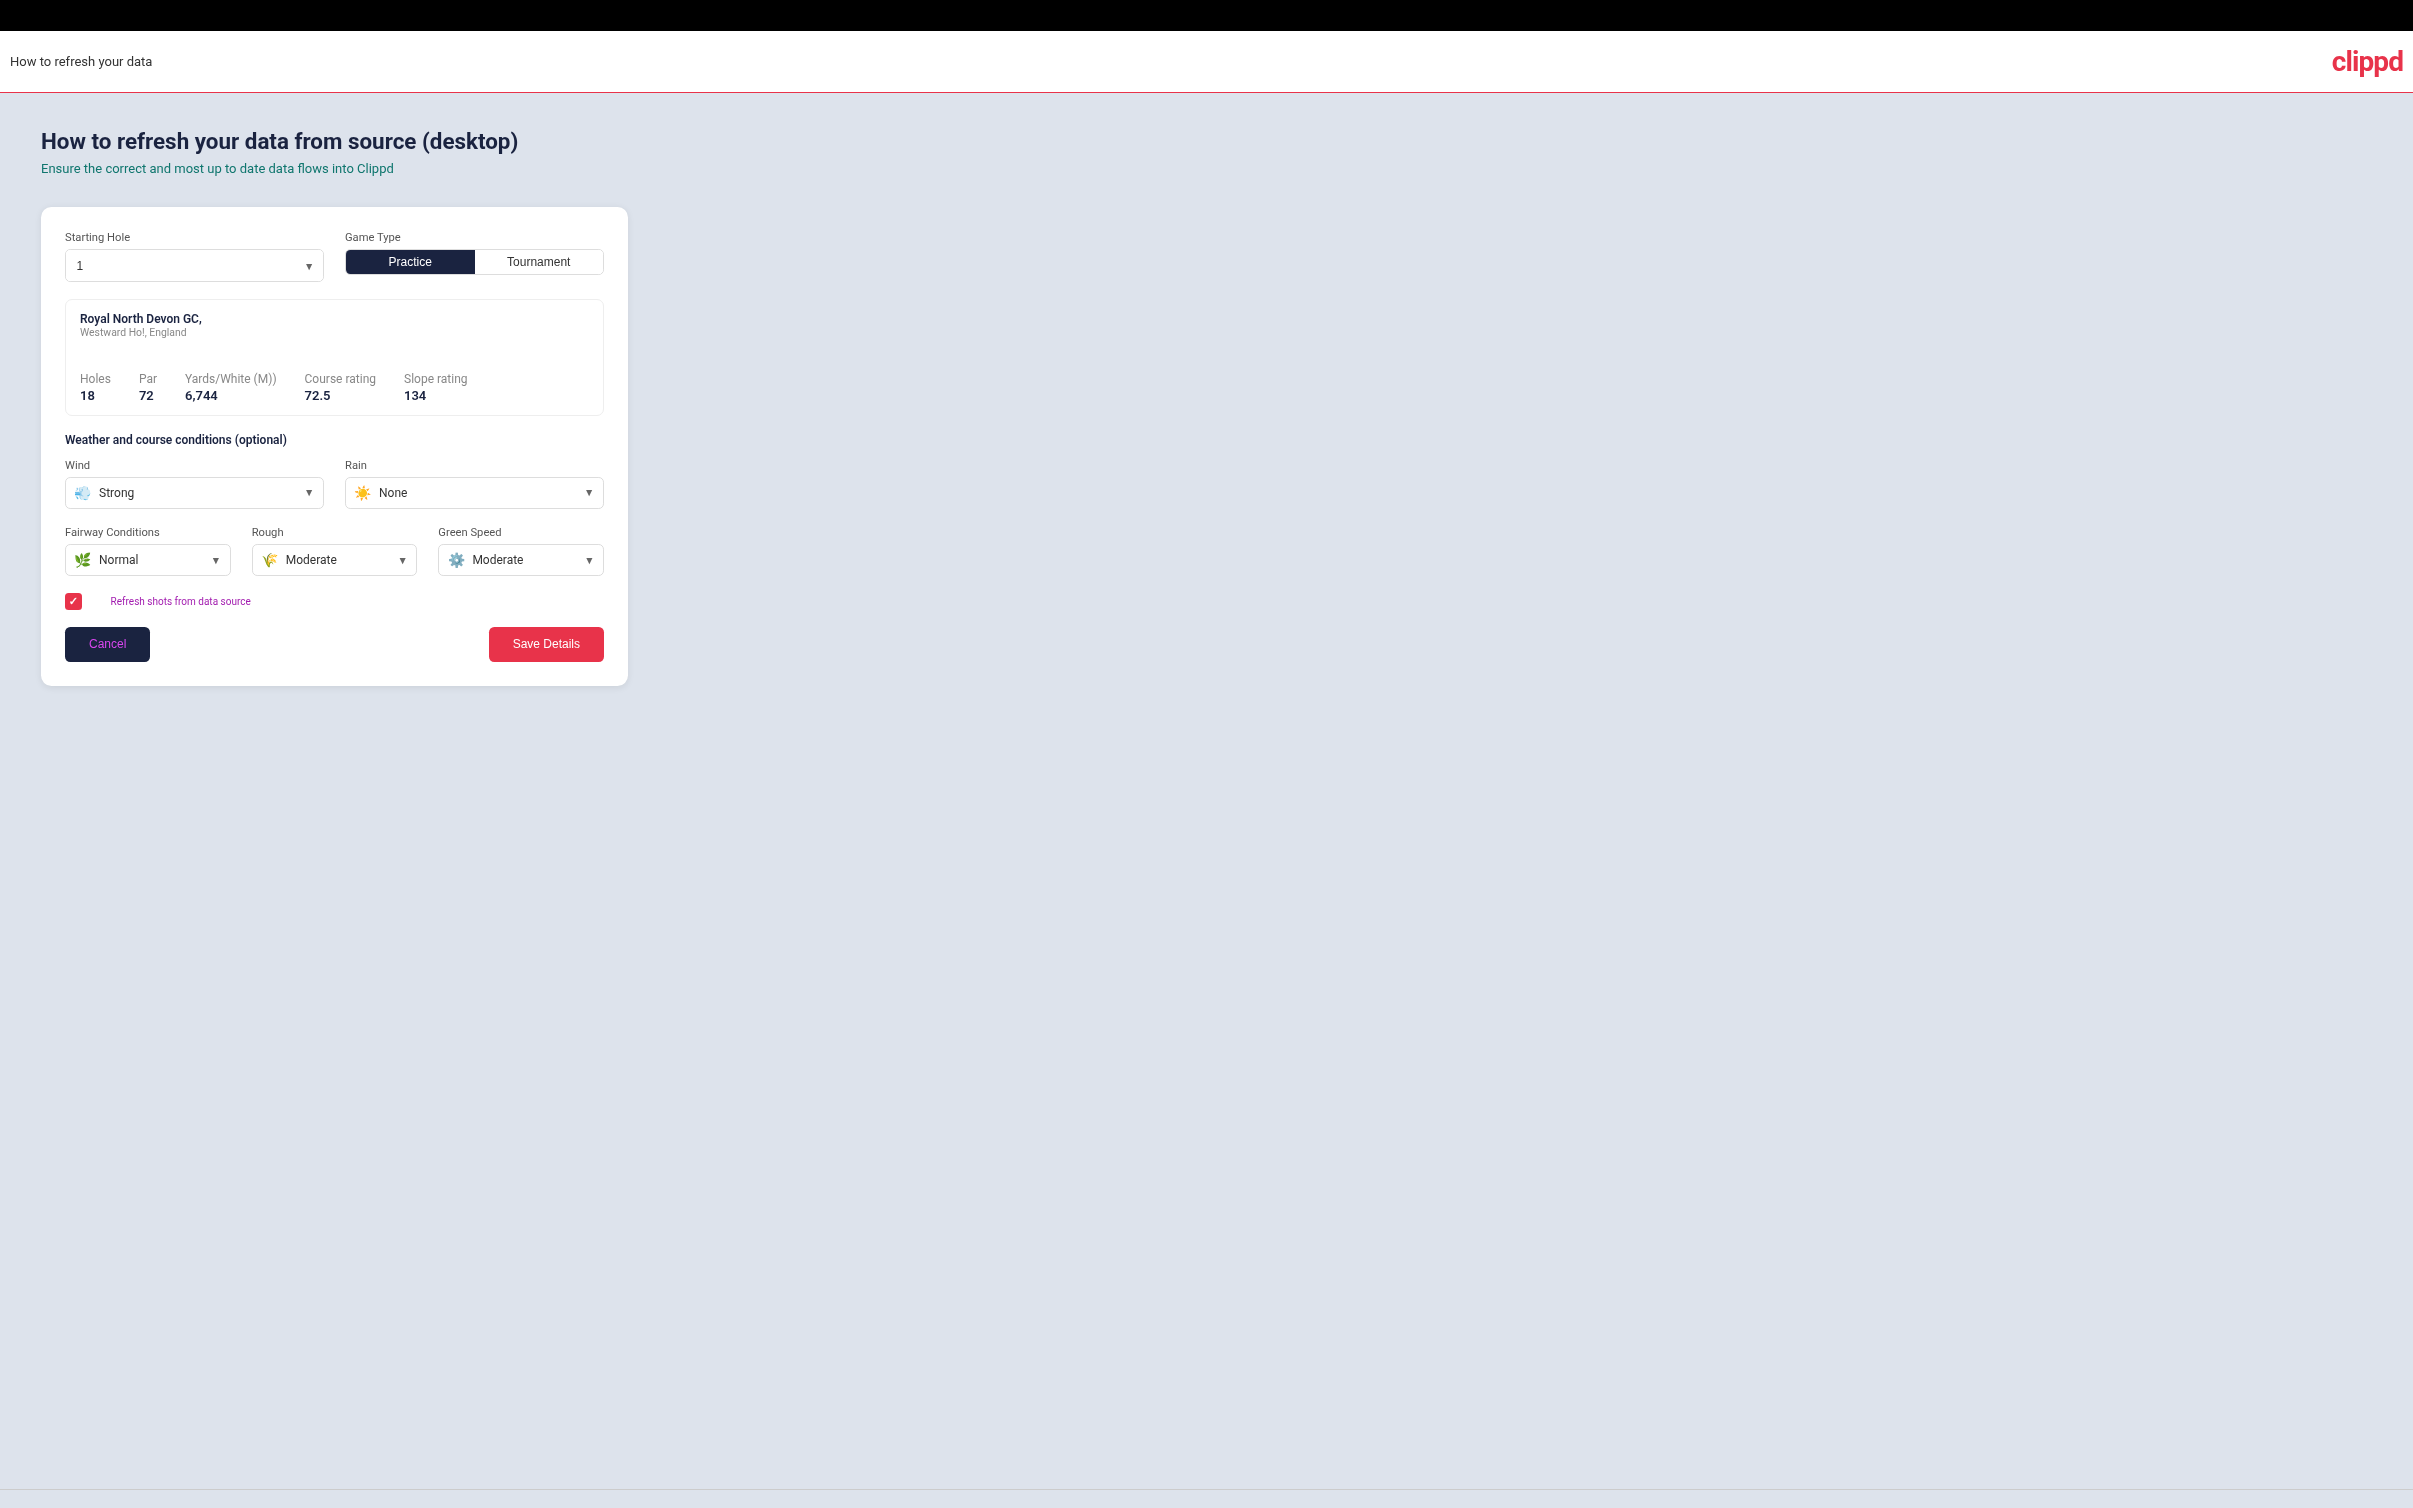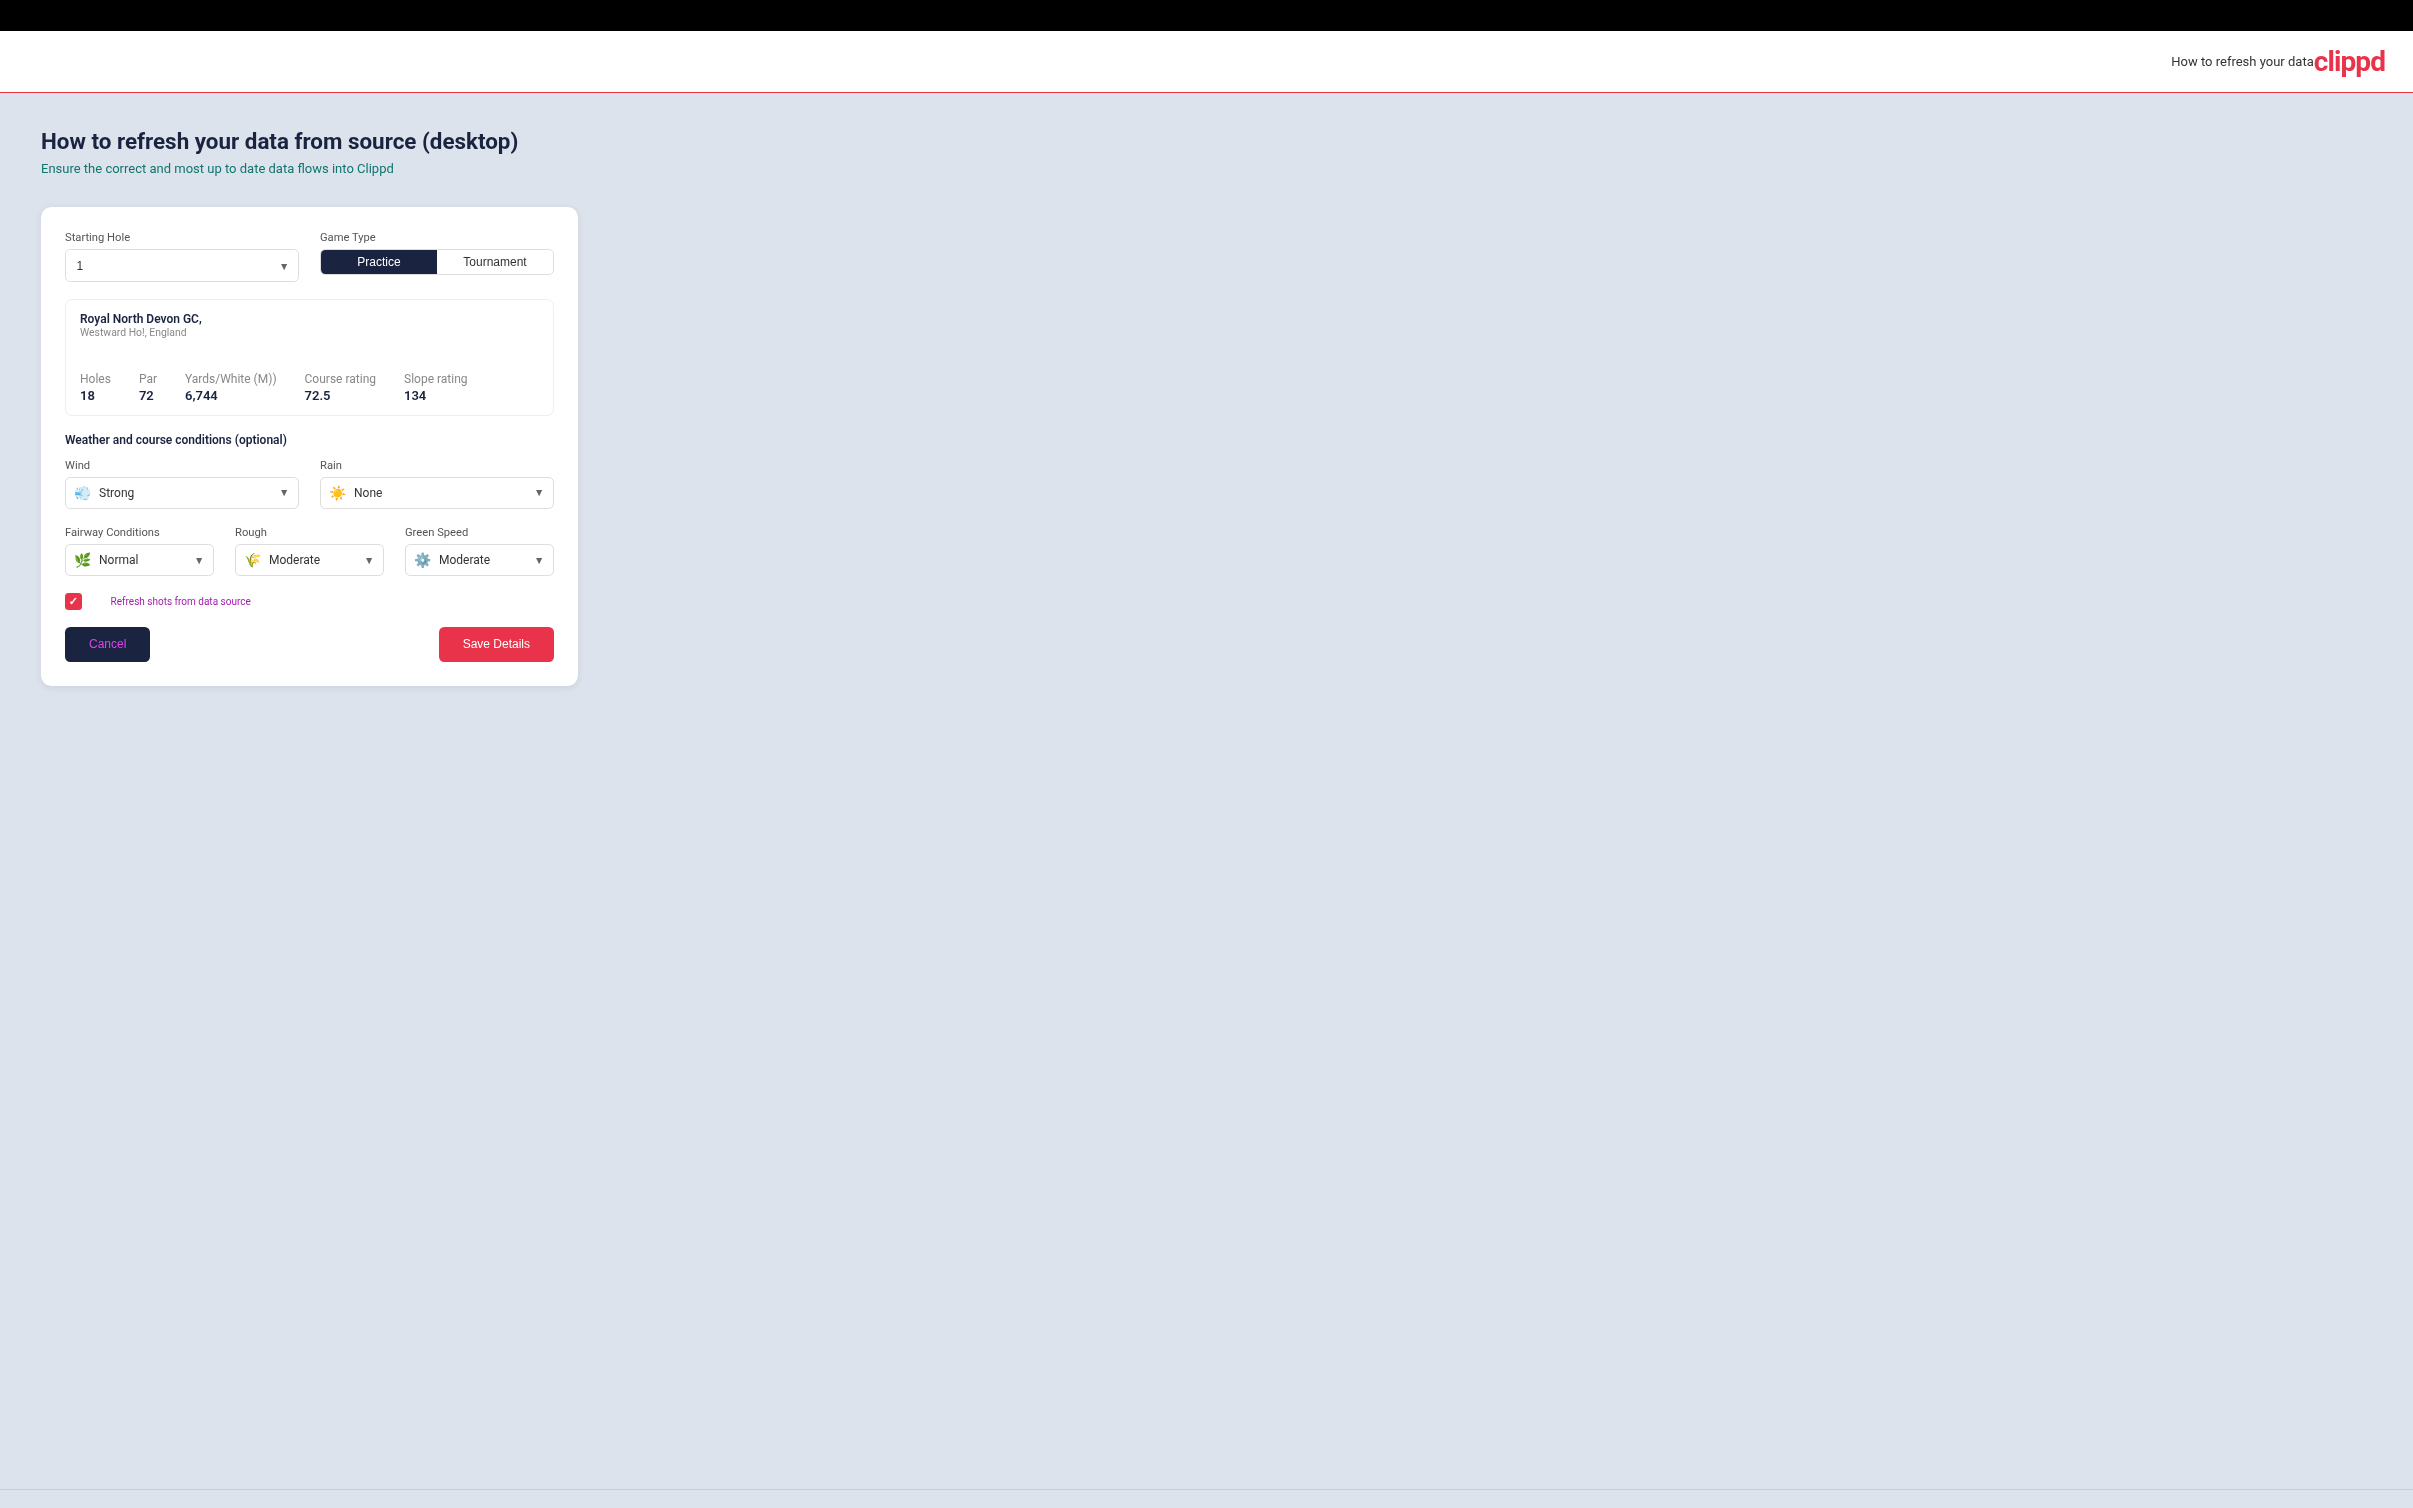--- a/index.html
+++ b/index.html
@@ -7,24 +7,24 @@
       font-family: -apple-system, BlinkMacSystemFont, 'Segoe UI', Roboto, sans-serif;
       background: #000;
       min-height: 100vh;
     }
     .top-bar {
       background: #000;
       height: 31px;
     }
     .header {
       background: #fff;
-      padding: 14px 28px;
-      display: flex;
-      align-items: center;
-      justify-content: flex-end;
+      padding: 14px 10px;
+      display: flex;
+      align-items: center;
+      justify-content: space-between;
       border-bottom: 1.7px solid #e8334a;
     }
     .header-title {
       font-size: 13px;
       color: #333;
     }
     .logo {
       font-size: 28px;
       font-weight: 700;
       color: #e8334a;
@@ -49,21 +49,21 @@
     }
     .content-area {
       display: flex;
       gap: 41px;
       align-items: flex-start;
     }
     .form-card {
       background: #fff;
       border-radius: 10.4px;
       padding: 24px;
-      width: 537px;
+      width: 587px;
       box-shadow: 0 1.7px 7px rgba(0,0,0,0.08);
     }
     .form-row {
       display: flex;
       gap: 21px;
       margin-bottom: 17px;
     }
     .form-group {
       flex: 1;
     }

